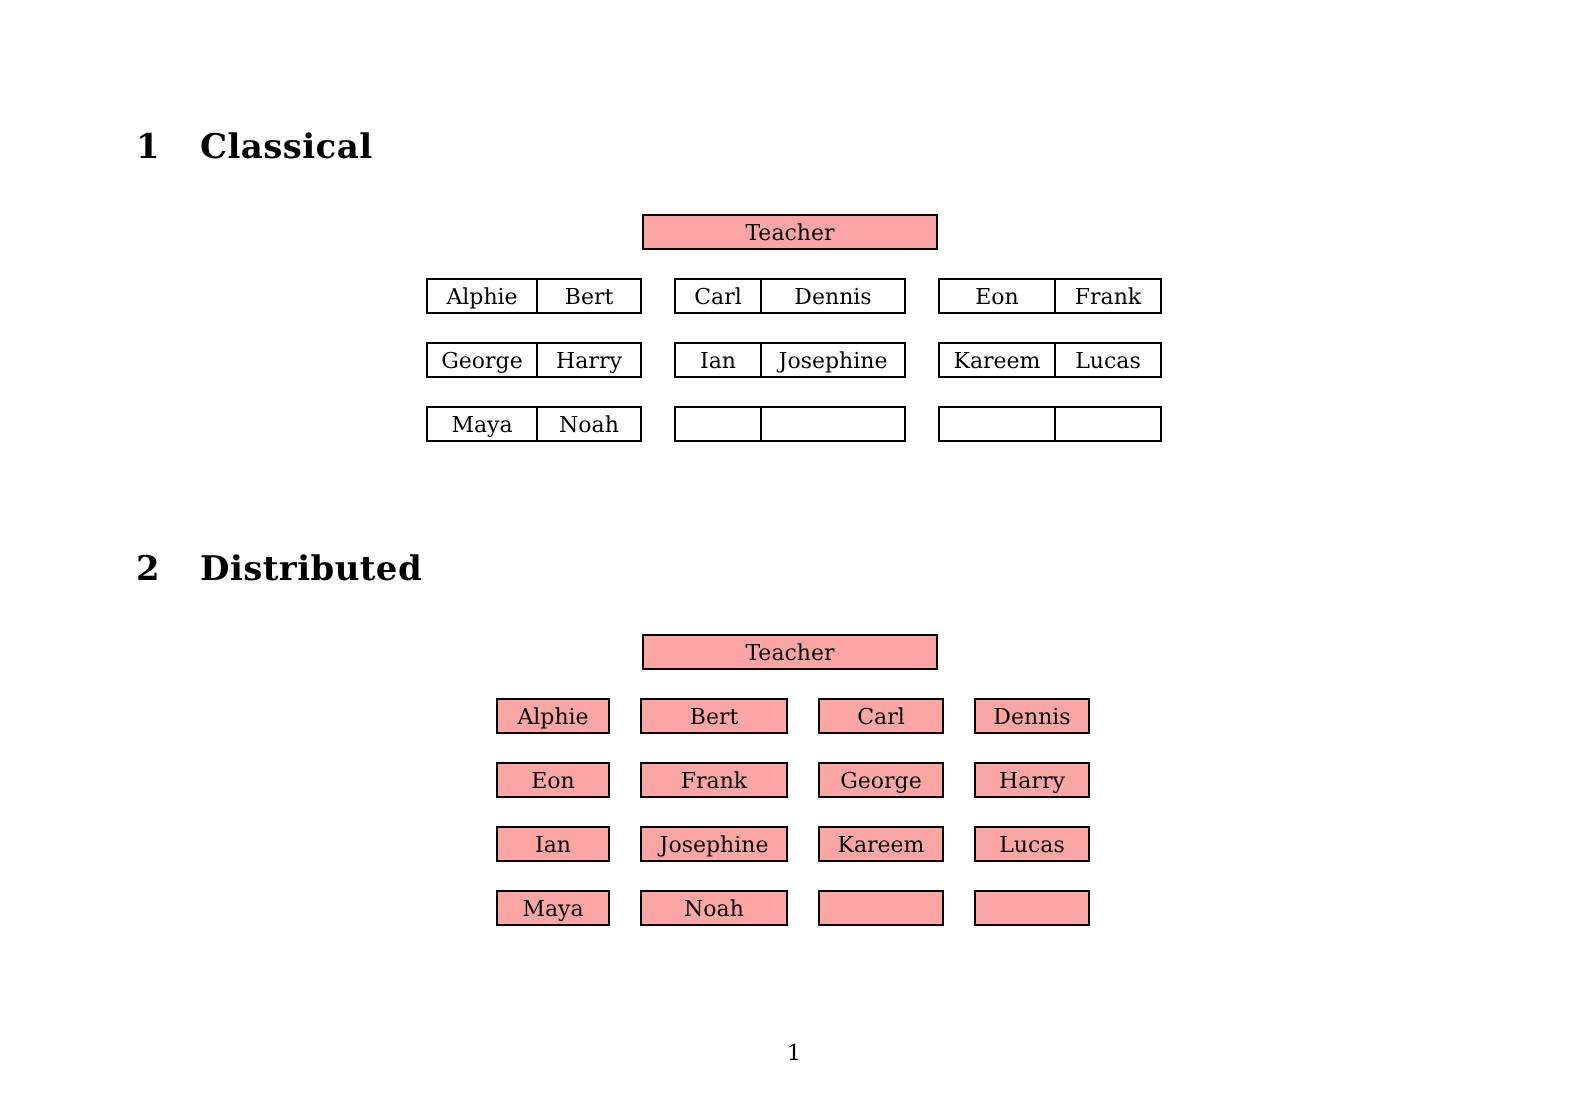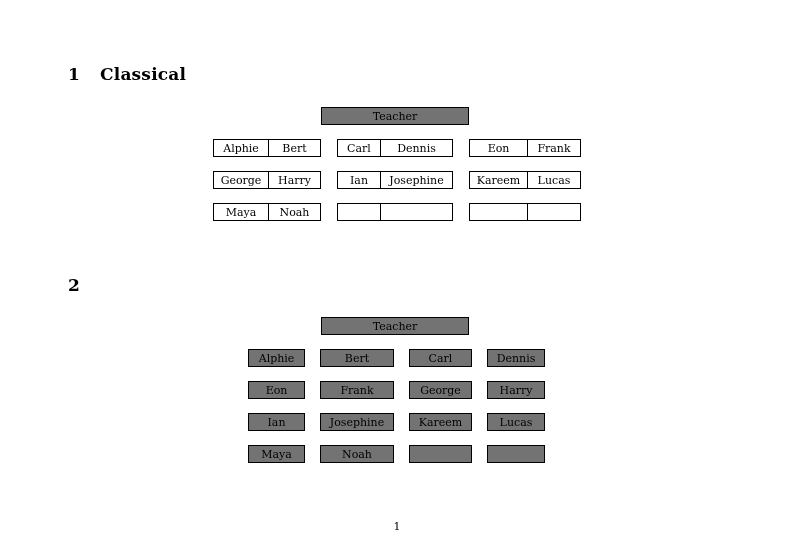--- a/index.html
+++ b/index.html
@@ -35,21 +35,21 @@
   .section-title {
     font-weight: bold;
     text-align: right;
   }
 
   
   .box {
     position: absolute;
     box-sizing: border-box;
     border: 1px solid #000000;
-    background: #737373;
+    background: #fca5a5;
     height: 18px;
     display: flex;
     align-items: center;
     justify-content: center;
     font-size: 11px;
     line-height: 1;
     white-space: nowrap;
   }
   .cellrow {
     position: absolute;
@@ -130,20 +130,21 @@
     <div class="cell" style="width:43px;"></div>
     <div class="cell" style="width:73px;"></div>
   </div>
   <div class="cellrow" style="left:469px; top:203px; width:112px;">
     <div class="cell" style="width:58px;"></div>
     <div class="cell" style="width:54px;"></div>
   </div>
 
   <div class="section-heading" style="left:68px; top:275px;">
     <span class="section-number">2</span>
+    <span class="section-title">Distributed</span>
   </div>
 
   <div class="box" style="left:321px; top:317px; width:148px;">Teacher</div>
 
   <div class="box" style="left:248px; top:349px; width:57px;">Alphie</div>
   <div class="box" style="left:320px; top:349px; width:74px;">Bert</div>
   <div class="box" style="left:409px; top:349px; width:63px;">Carl</div>
   <div class="box" style="left:487px; top:349px; width:58px;">Dennis</div>
 
   <div class="box" style="left:248px; top:381px; width:57px;">Eon</div>

